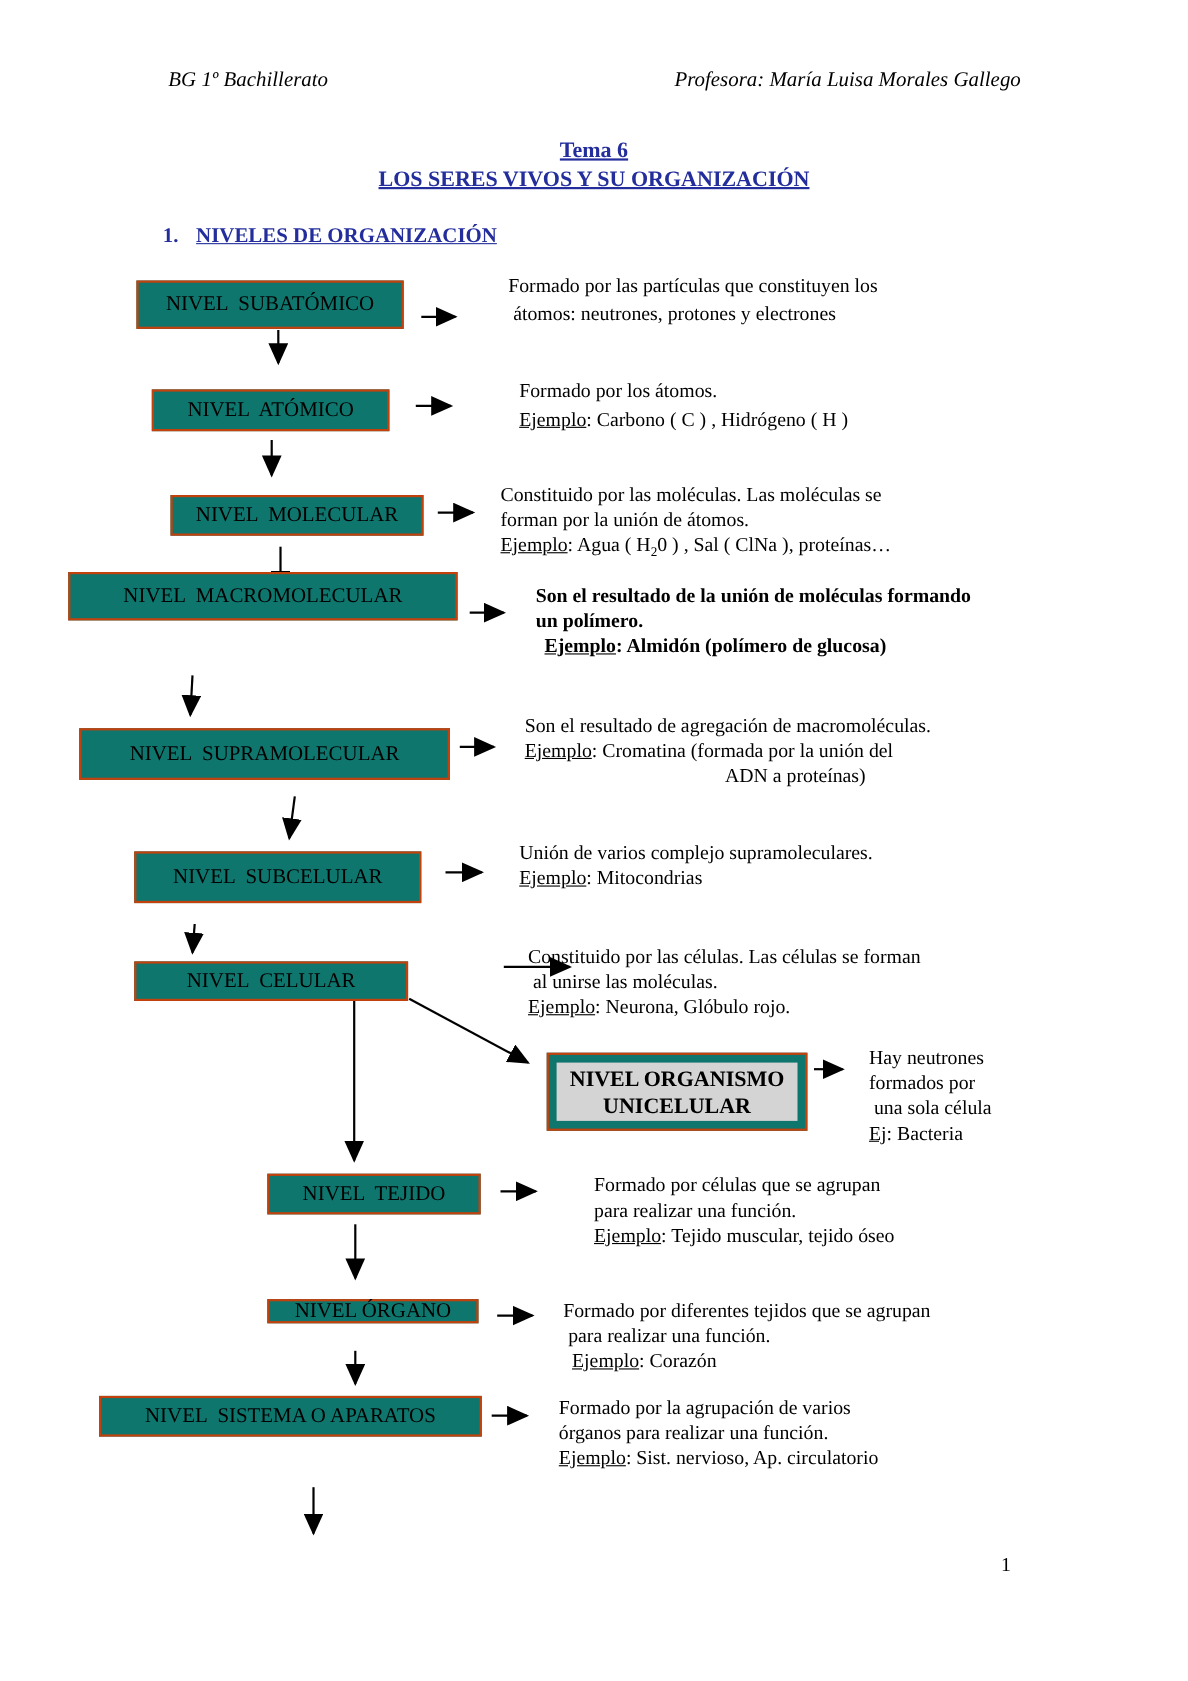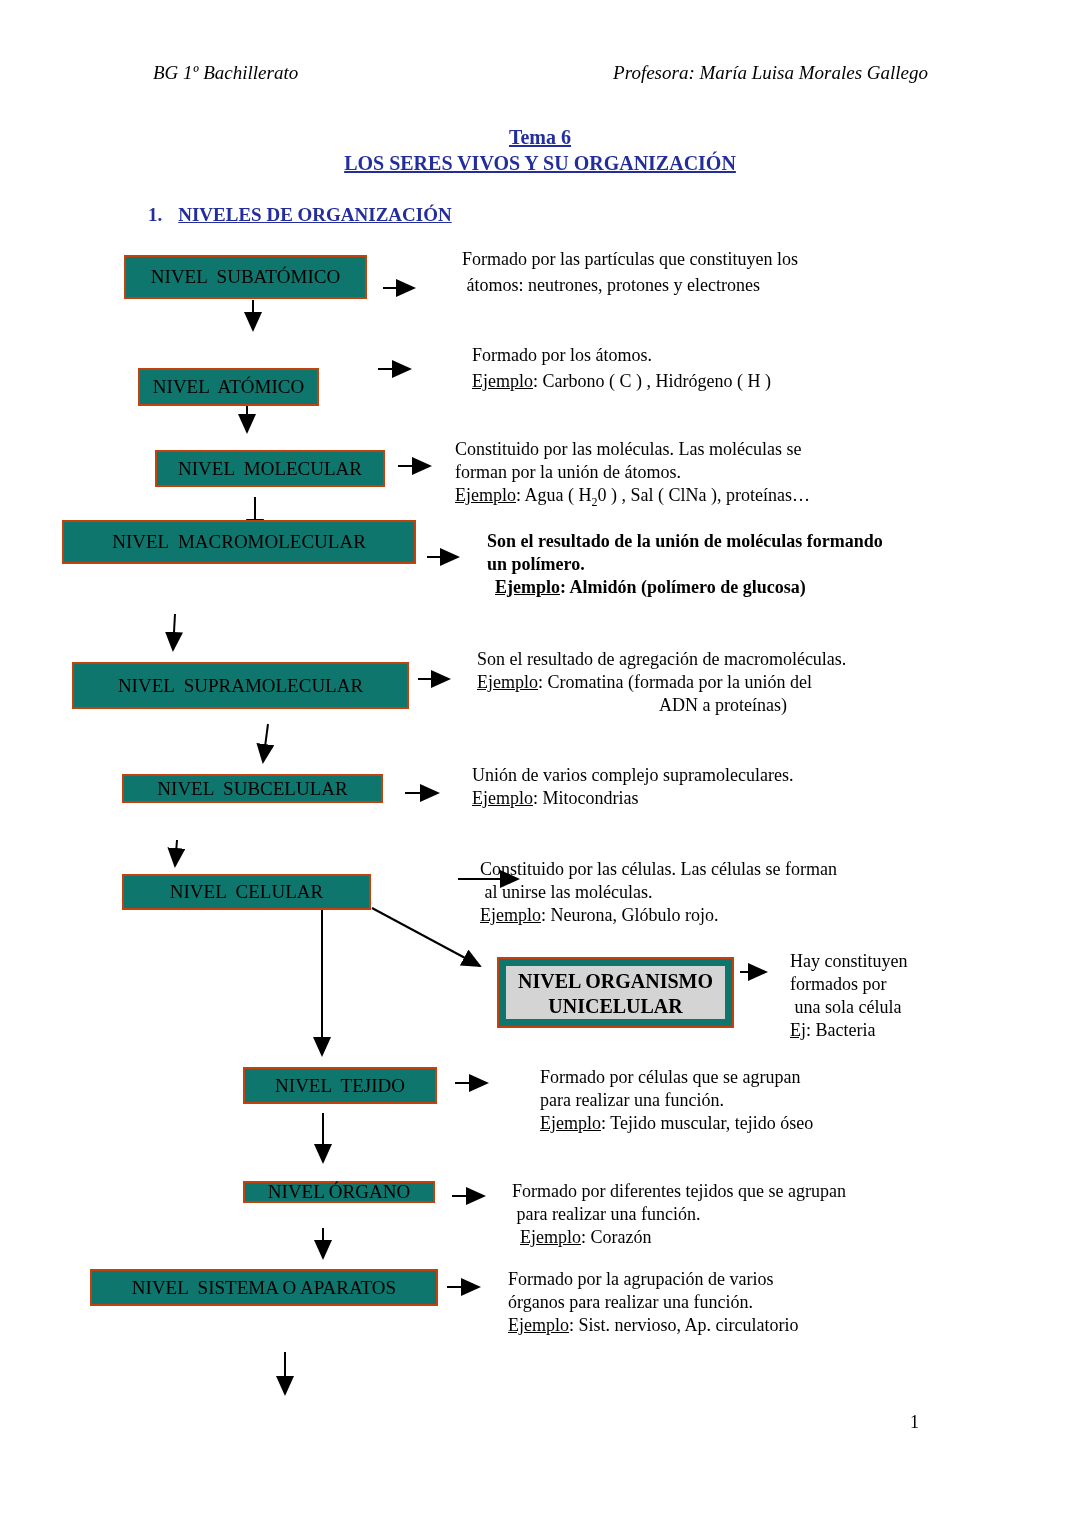--- a/index.html
+++ b/index.html
@@ -91,21 +91,21 @@
   </div>
 
   <div class="node" style="left:124px; top:255px; width:243px; height:44px;">
     <span class="nlabel">NIVEL  SUBATÓMICO</span>
   </div>
   <div class="desc lh26" style="left:462px; top:246px;">
     <div class="line">Formado por las partículas que constituyen los</div>
     <div class="line"> átomos: neutrones, protones y electrones</div>
   </div>
 
-  <div class="node" style="left:138px; top:368px; width:181px; height:38px;justify-content:center;">
+  <div class="node" style="left:138px; top:354px; width:216px; height:38px;justify-content:center;">
     <span class="nlabel">NIVEL  ATÓMICO</span>
   </div>
   <div class="desc lh26" style="left:472px; top:342px;">
     <div class="line">Formado por los átomos.</div>
     <div class="line"><span class="u">Ejemplo</span><span>: Carbono ( C ) , Hidrógeno ( H )</span></div>
   </div>
 
   <div class="node" style="left:155px; top:450px; width:230px; height:37px;">
     <span class="nlabel">NIVEL  MOLECULAR</span>
   </div>
@@ -126,21 +126,21 @@
 
   <div class="node" style="left:72px; top:662px; width:337px; height:47px;">
     <span class="nlabel">NIVEL  SUPRAMOLECULAR</span>
   </div>
   <div class="desc" style="left:477px; top:648px;">
     <div class="line">Son el resultado de agregación de macromoléculas.</div>
     <div class="line"><span class="u">Ejemplo</span><span>: Cromatina (formada por la unión del</span></div>
     <div class="line ind-adn">ADN a proteínas)</div>
   </div>
 
-  <div class="node" style="left:122px; top:774px; width:261px; height:29px;">
+  <div class="node" style="left:122px; top:774px; width:261px; height:47px;">
     <span class="nlabel">NIVEL  SUBCELULAR</span>
   </div>
   <div class="desc" style="left:472px; top:764px;">
     <div class="line">Unión de varios complejo supramoleculares.</div>
     <div class="line"><span class="u">Ejemplo</span><span>: Mitocondrias</span></div>
   </div>
 
   <div class="node" style="left:122px; top:874px; width:249px; height:36px;">
     <span class="nlabel">NIVEL  CELULAR</span>
   </div>
@@ -150,21 +150,21 @@
     <div class="line"><span class="u">Ejemplo</span><span>: Neurona, Glóbulo rojo.</span></div>
   </div>
 
   <div class="node node8" style="left:497px; top:957px; width:237px; height:71px;">
     <div class="gray">
       <div>NIVEL ORGANISMO</div>
       <div>UNICELULAR</div>
     </div>
   </div>
   <div class="desc" style="left:790px; top:950px;">
-    <div class="line">Hay constituyen</div>
+    <div class="line">Hay neutrones</div>
     <div class="line">formados por</div>
     <div class="line"> una sola célula</div>
     <div class="line"><span class="u">Ej</span><span>: Bacteria</span></div>
   </div>
 
   <div class="node" style="left:243px; top:1067px; width:194px; height:37px;">
     <span class="nlabel">NIVEL  TEJIDO</span>
   </div>
   <div class="desc" style="left:540px; top:1066px;">
     <div class="line">Formado por células que se agrupan</div>

